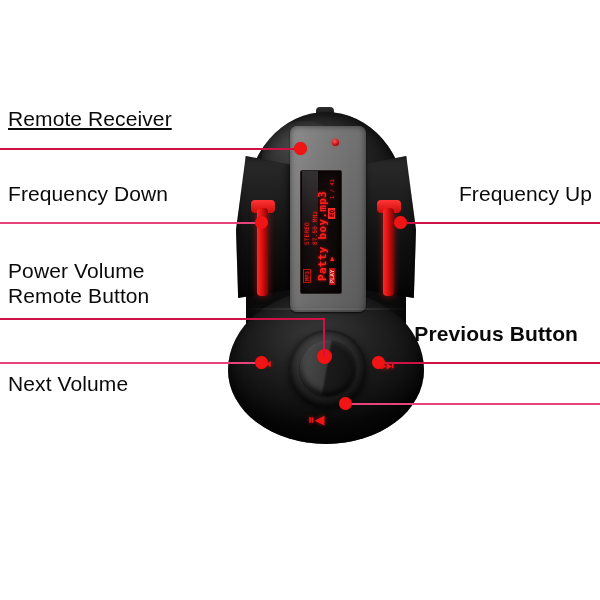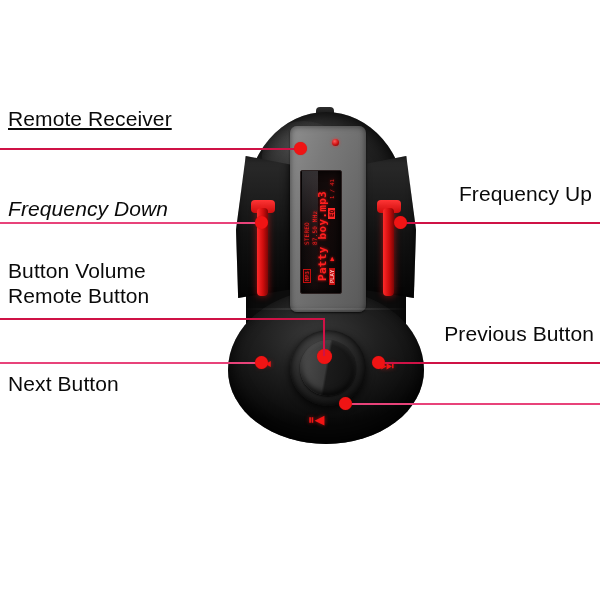--- a/index.html
+++ b/index.html
@@ -206,40 +206,40 @@
 
     <span class="glyph prev">⏮</span>
     <span class="glyph next">⏭</span>
     <span class="glyph play">⏸◀</span>
   </div>
 
   <div class="callout" style="left:8px;top:106px;text-decoration:underline;">Remote Receiver</div>
   <div class="leader" style="left:0px;top:148px;width:300px;"></div>
   <div class="dot" style="left:294px;top:142px;width:13px;height:13px;"></div>
 
-  <div class="callout" style="left:8px;top:196px;font-style:italic;">Frequency Down</div>
+  <div class="callout" style="left:8px;top:181px;">Frequency Down</div>
   <div class="leader pink" style="left:0px;top:222px;width:262px;"></div>
   <div class="dot" style="left:255px;top:216px;width:13px;height:13px;"></div>
 
   <div class="callout" style="left:8px;top:258px;">
-    <span class="l1">Button Volume</span>
+    <span class="l1">Power Volume</span>
     <span class="l2">Remote Button</span>
   </div>
   <div class="leader" style="left:0px;top:318px;width:325px;"></div>
   <div class="dot" style="left:317px;top:349px;width:15px;height:15px;"></div>
   <div class="leader" style="left:323px;top:318px;width:2px;height:38px;"></div>
 
-  <div class="callout" style="left:8px;top:371px;">Next Button</div>
+  <div class="callout" style="left:8px;top:371px;">Next Volume</div>
   <div class="leader pink" style="left:0px;top:362px;width:262px;"></div>
   <div class="dot" style="left:255px;top:356px;width:13px;height:13px;"></div>
 
   <div class="callout right" style="right:8px;top:181px;">Frequency Up</div>
   <div class="leader" style="left:400px;top:222px;width:200px;"></div>
   <div class="dot" style="left:394px;top:216px;width:13px;height:13px;"></div>
 
-  <div class="callout right" style="right:6px;top:321px;">Previous Button</div>
+  <div class="callout right" style="right:22px;top:321px;font-weight:bold;">Previous Button</div>
   <div class="leader" style="left:378px;top:362px;width:222px;"></div>
   <div class="dot" style="left:372px;top:356px;width:13px;height:13px;"></div>
 
   <div class="leader pink" style="left:345px;top:403px;width:255px;"></div>
   <div class="dot" style="left:339px;top:397px;width:13px;height:13px;"></div>
 
 </div>
 
 </body></html>

